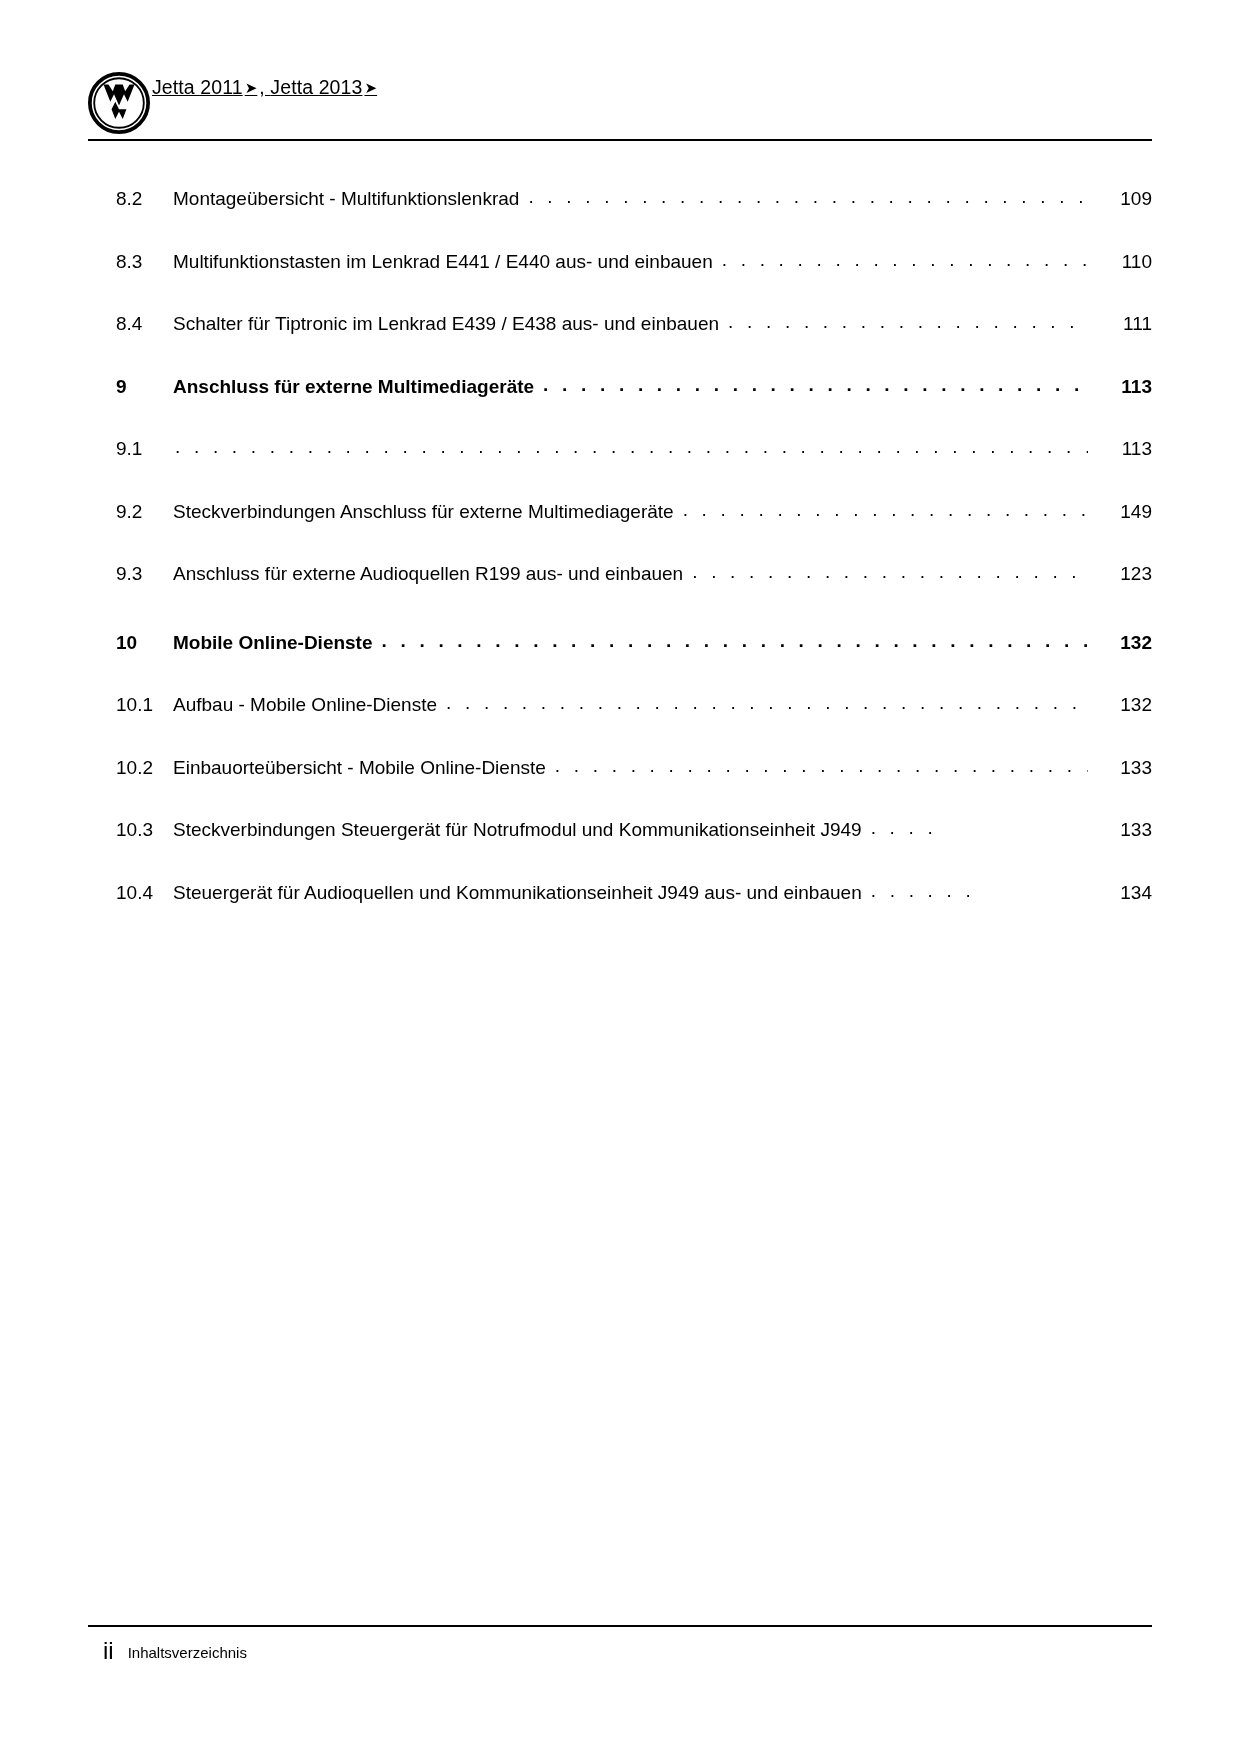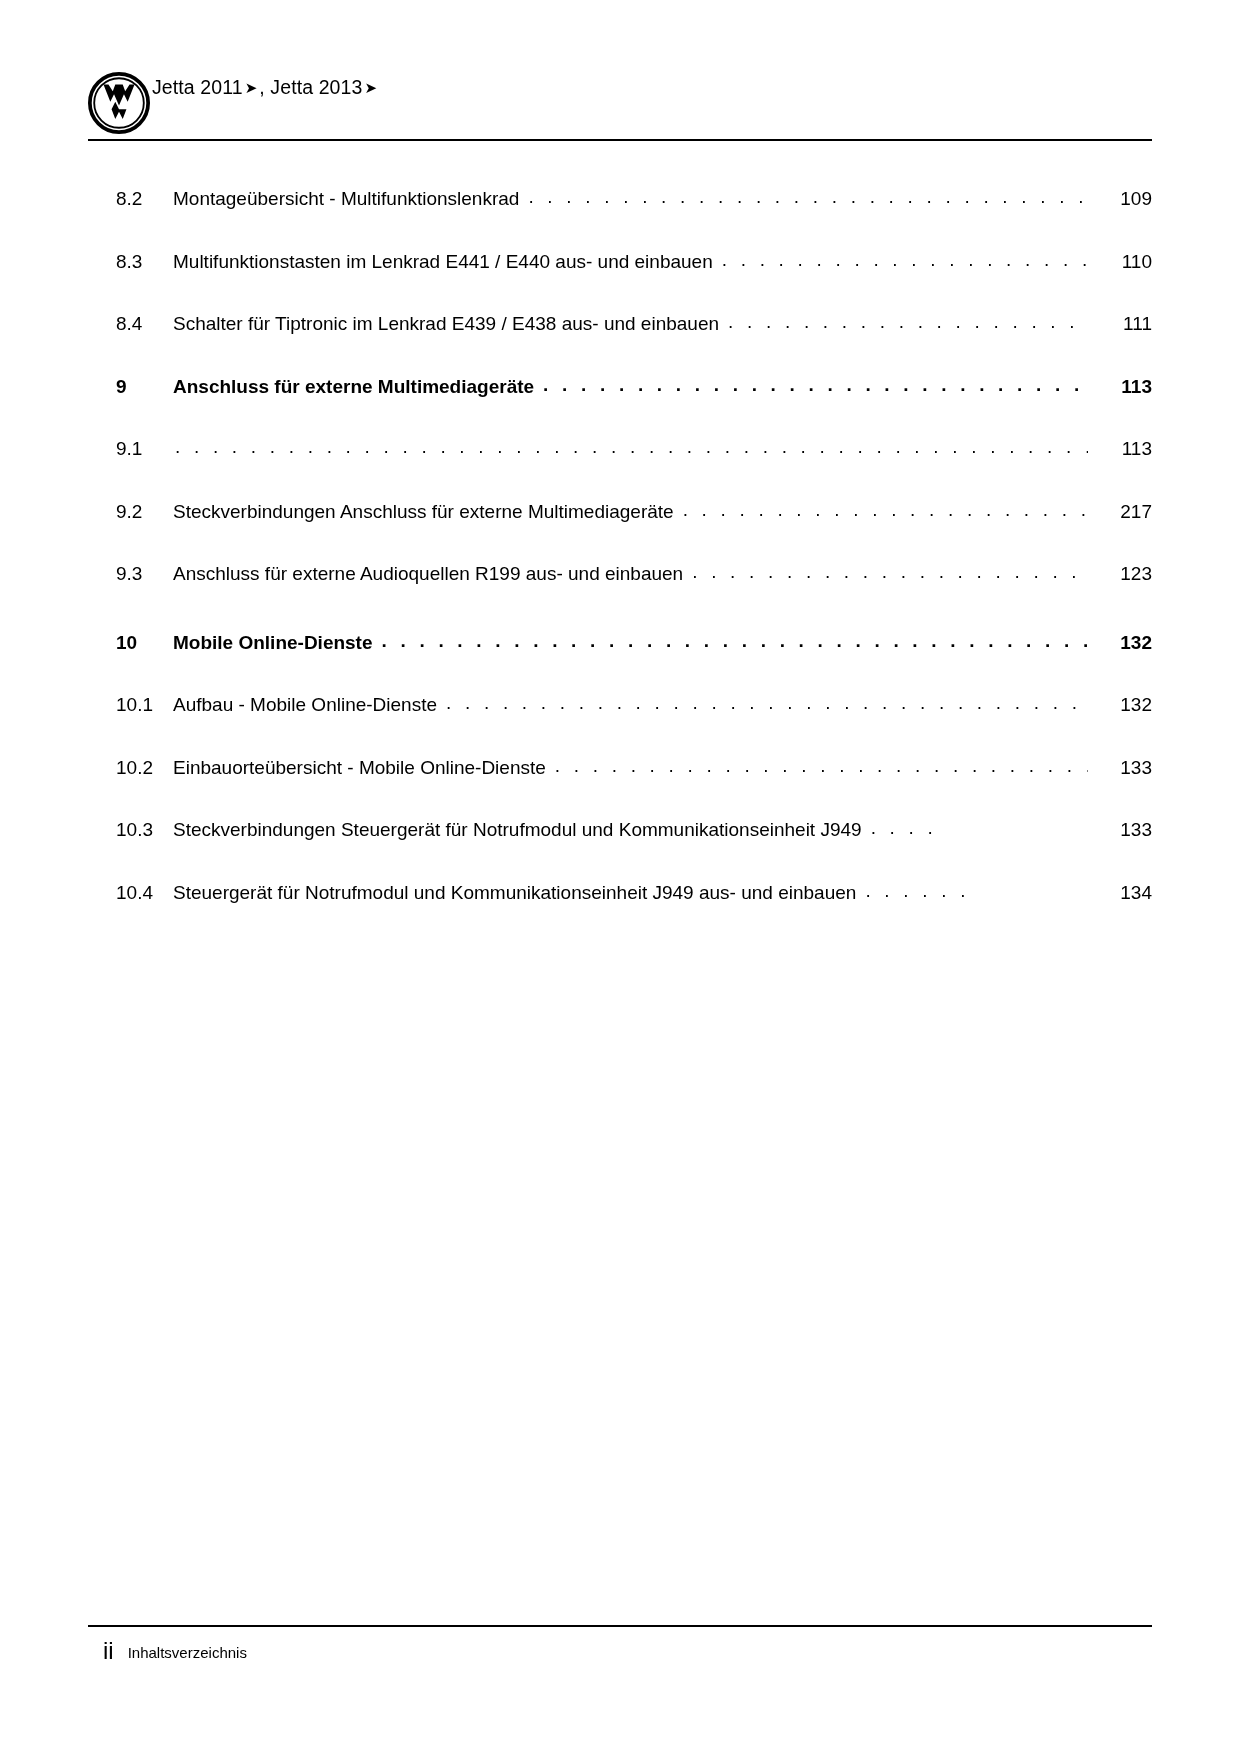--- a/index.html
+++ b/index.html
@@ -35,20 +35,21 @@
     left: 0px;
     top: 0px;
     width: 62px;
     height: 62px;
   }
   .header-text {
     position: absolute;
     left: 64px;
     top: 2px;
     width: 1000px;
+    text-decoration: underline;
   }
   .header-line1 {
     font-size: 19.5px;
     line-height: 26px;
     letter-spacing: 0.1px;
     white-space: nowrap;
   }
   .header-line2 {
     font-size: 19.5px;
     line-height: 26px;
@@ -195,21 +196,21 @@
     <div class="toc-row">
       <span class="toc-num">9.1</span>
       <span class="toc-dots">. . . . . . . . . . . . . . . . . . . . . . . . . . . . . . . . . . . . . . . . . . . . . . . . . . . . . . . . . . . . . . . .</span>
       <span class="toc-page">113</span>
     </div>
 
     <div class="toc-row">
       <span class="toc-num">9.2</span>
       <span class="toc-title">Steckverbindungen Anschluss für externe Multimediageräte</span>
       <span class="toc-dots">. . . . . . . . . . . . . . . . . . . . . . . . . . . . . . . . . . . . . . . . . . . . . . . . . . . . . . . . . . . . . . . .</span>
-      <span class="toc-page">217</span>
+      <span class="toc-page">149</span>
     </div>
 
     <div class="toc-row">
       <span class="toc-num">9.3</span>
       <span class="toc-title">Anschluss für externe Audioquellen R199 aus- und einbauen</span>
       <span class="toc-dots">. . . . . . . . . . . . . . . . . . . . . . . . . . . . . . . . . . . . . . . . . . . . . . . . . . . . . . . . . . . . . . . .</span>
       <span class="toc-page">123</span>
     </div>
 
     <div class="toc-row bold" style="margin-top:6px;">
@@ -235,21 +236,21 @@
 
     <div class="toc-row">
       <span class="toc-num">10.3</span>
       <span class="toc-title">Steckverbindungen Steuergerät für Notrufmodul und Kommunikationseinheit J949</span>
       <span class="toc-dots">. . . .</span>
       <span class="toc-page">133</span>
     </div>
 
     <div class="toc-row">
       <span class="toc-num">10.4</span>
-      <span class="toc-title">Steuergerät für Notrufmodul und Kommunikationseinheit J949 aus- und einbauen</span>
+      <span class="toc-title">Steuergerät für Audioquellen und Kommunikationseinheit J949 aus- und einbauen</span>
       <span class="toc-dots">. . . . . .</span>
       <span class="toc-page">134</span>
     </div>
 
   </div>
 
   <div class="footer-rule"></div>
   <div class="footer">
     <span class="footer-pagenum">ii</span>
     <span class="footer-label">Inhaltsverzeichnis</span>

